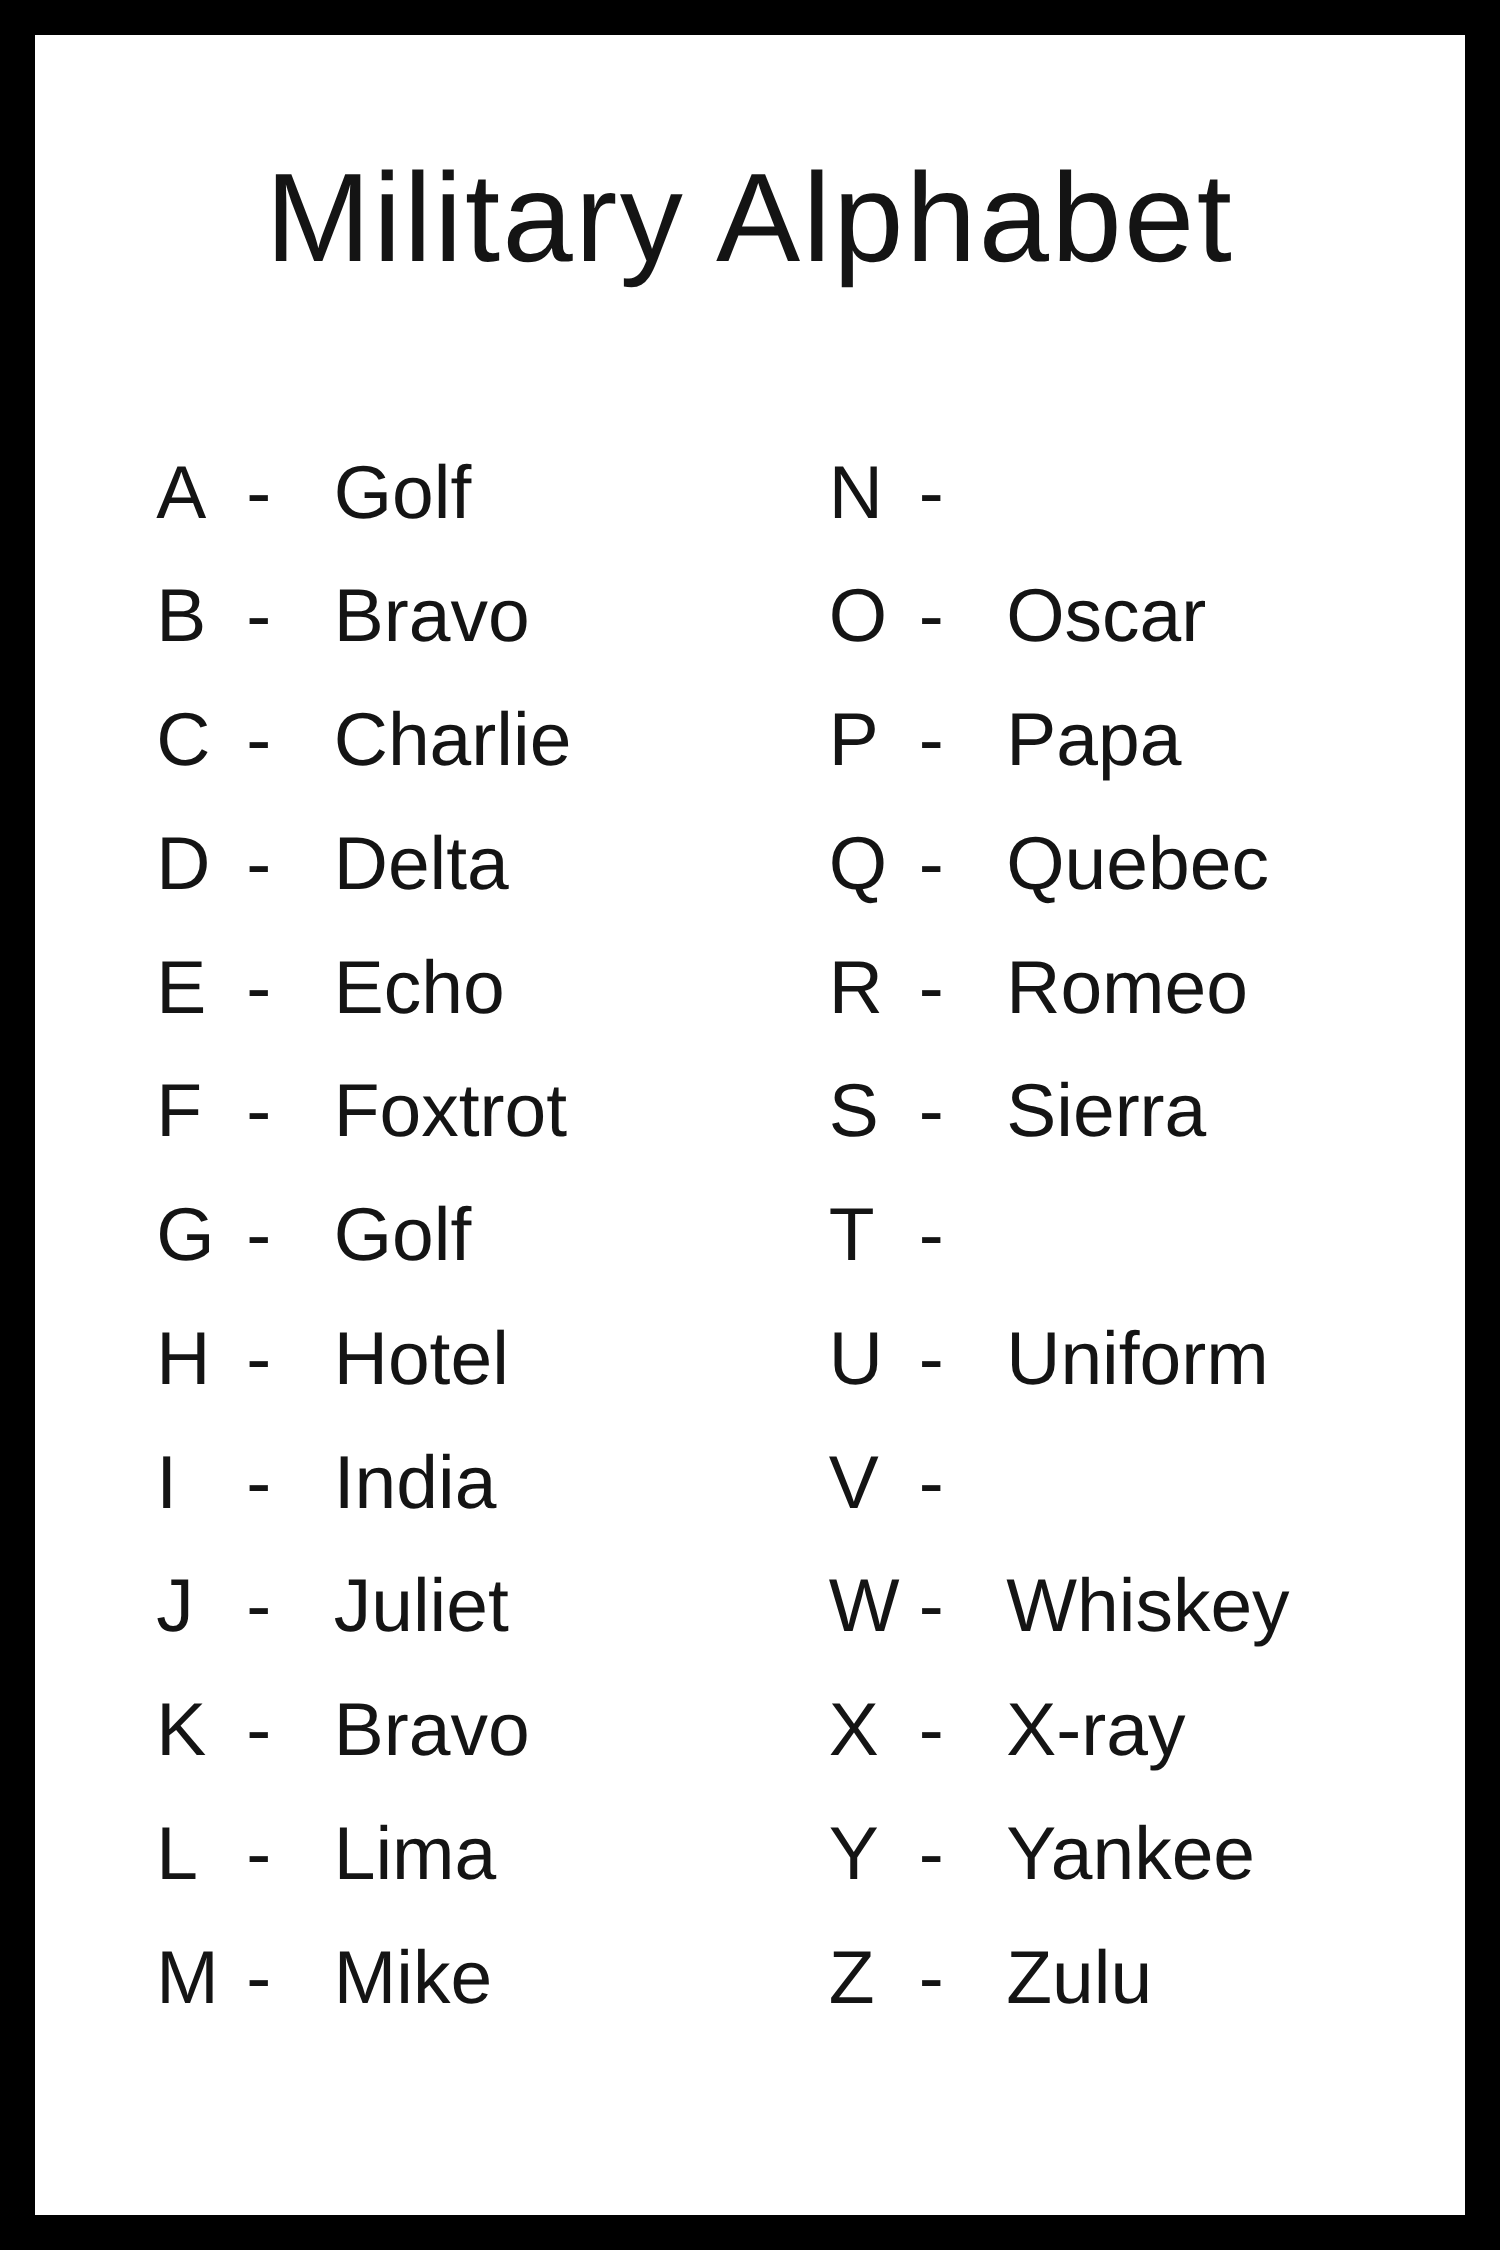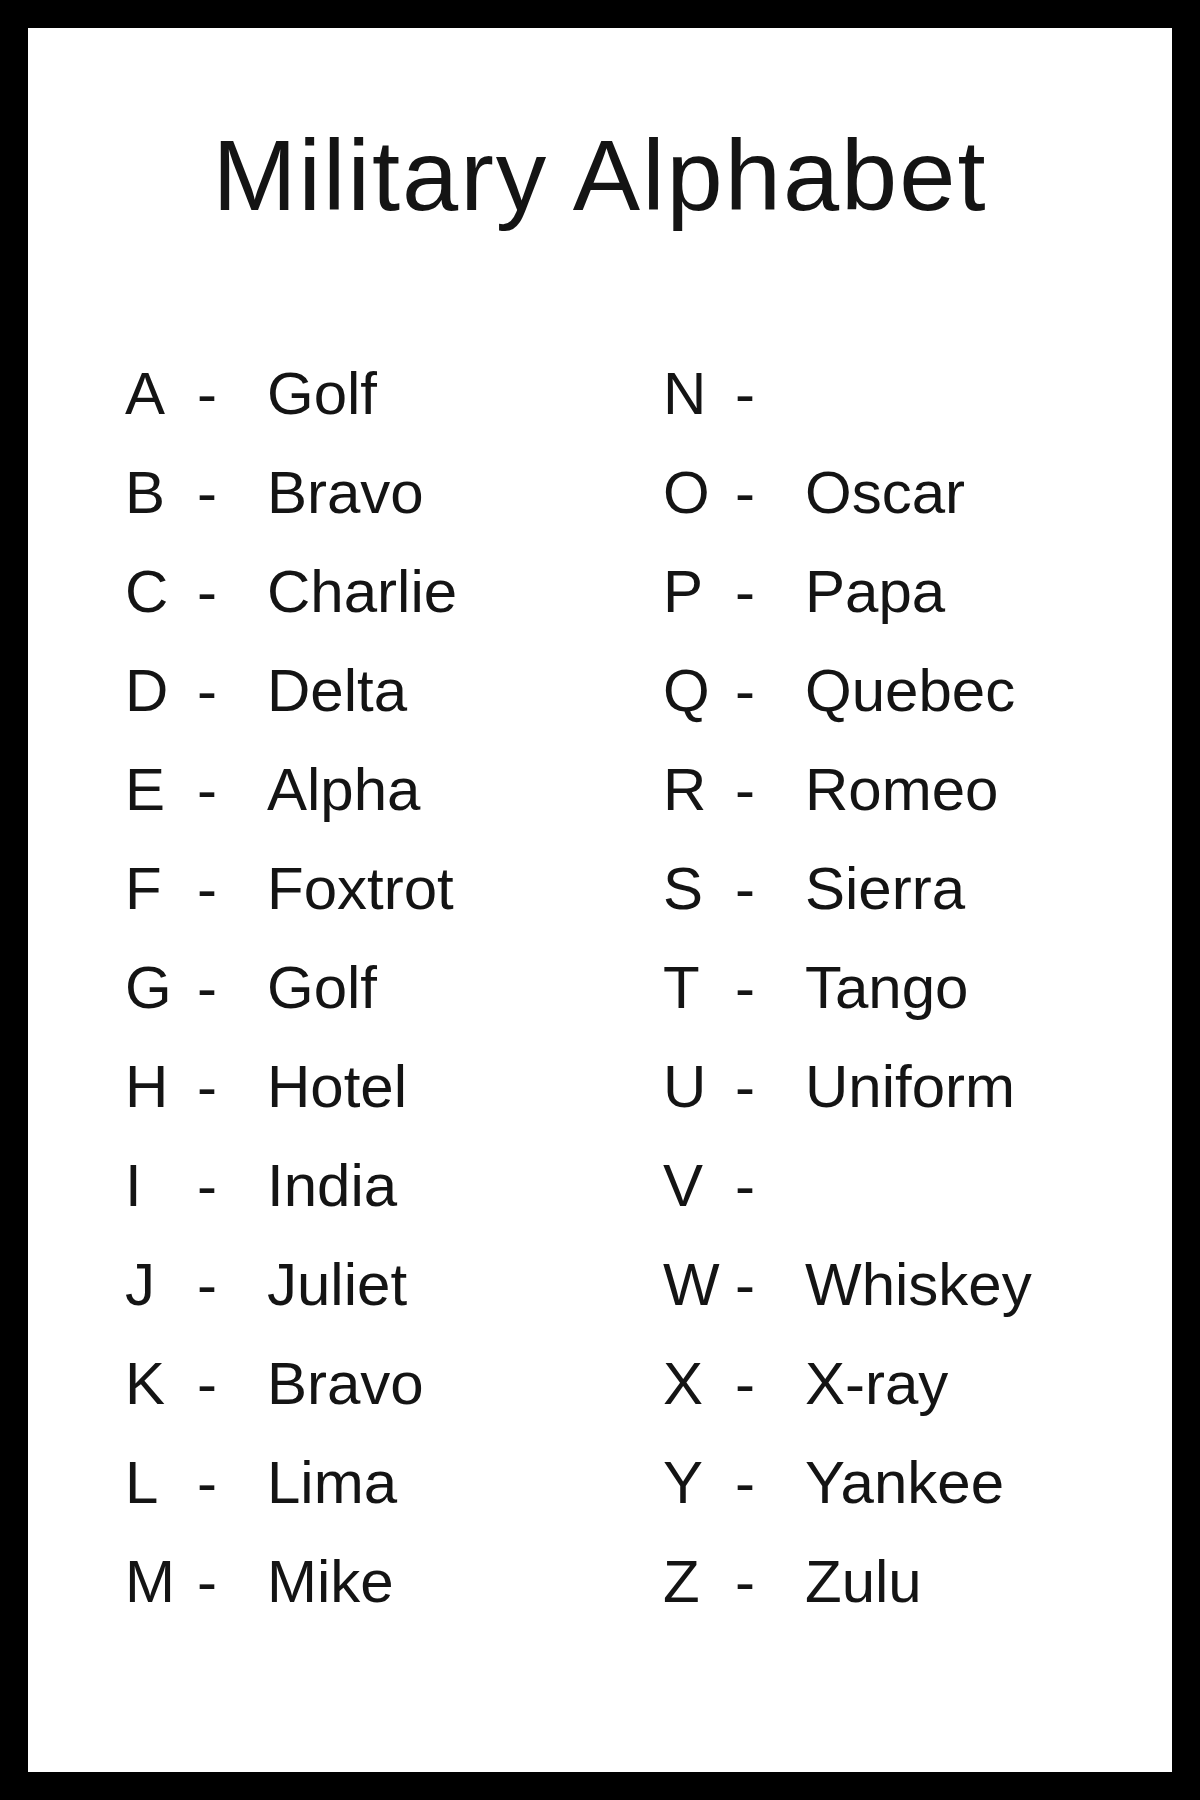--- a/index.html
+++ b/index.html
@@ -94,21 +94,21 @@
             <span class="word">Charlie</span>
           </div>
           <div class="row">
             <span class="letter">D</span>
             <span class="dash">-</span>
             <span class="word">Delta</span>
           </div>
           <div class="row">
             <span class="letter">E</span>
             <span class="dash">-</span>
-            <span class="word">Alpha</span>
+            <span class="word">Echo</span>
           </div>
           <div class="row">
             <span class="letter">F</span>
             <span class="dash">-</span>
             <span class="word">Foxtrot</span>
           </div>
           <div class="row">
             <span class="letter">G</span>
             <span class="dash">-</span>
             <span class="word">Golf</span>
@@ -170,21 +170,20 @@
             <span class="word">Romeo</span>
           </div>
           <div class="row">
             <span class="letter">S</span>
             <span class="dash">-</span>
             <span class="word">Sierra</span>
           </div>
           <div class="row">
             <span class="letter">T</span>
             <span class="dash">-</span>
-            <span class="word">Tango</span>
           </div>
           <div class="row">
             <span class="letter">U</span>
             <span class="dash">-</span>
             <span class="word">Uniform</span>
           </div>
           <div class="row">
             <span class="letter">V</span>
             <span class="dash">-</span>
           </div>

